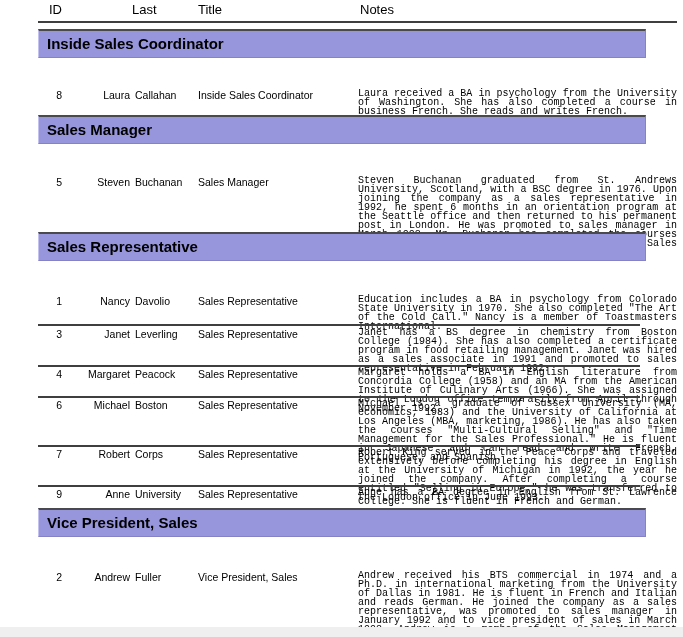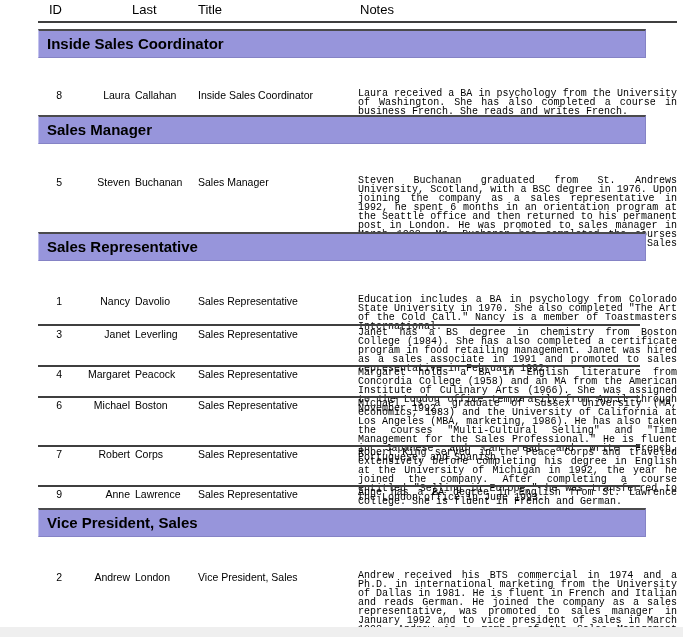--- a/index.html
+++ b/index.html
@@ -166,29 +166,29 @@
     <div class="cell c-first">Robert</div>
     <div class="cell c-last">Corps</div>
     <div class="cell c-title">Sales Representative</div>
     <div class="cell c-notes">Robert King served in the Peace Corps and traveled extensively before completing his degree in English at the University of Michigan in 1992, the year he joined the company.  After completing a course entitled "Selling in Europe," he was transferred to the London office in June 1993.</div>
   </div>
   <div class="sep" style="top:485px"></div>
 
   <div class="row" style="top:488px">
     <div class="cell c-id">9</div>
     <div class="cell c-first">Anne</div>
-    <div class="cell c-last">Lawrence</div>
+    <div class="cell c-last">University</div>
     <div class="cell c-title">Sales Representative</div>
     <div class="cell c-notes">Anne has a BA degree in English from St. Lawrence College.  She is fluent in French and German.</div>
   </div>
 
   <div class="banner" style="top:508px">Vice President, Sales</div>
 
   <div class="row" style="top:571px">
     <div class="cell c-id">2</div>
     <div class="cell c-first">Andrew</div>
-    <div class="cell c-last">London</div>
+    <div class="cell c-last">Fuller</div>
     <div class="cell c-title">Vice President, Sales</div>
     <div class="cell c-notes">Andrew received his BTS commercial in 1974 and a Ph.D. in international marketing from the University of Dallas in 1981.  He is fluent in French and Italian and reads German.  He joined the company as a sales representative, was promoted to sales manager in January 1992 and to vice president of sales in March 1993.  Andrew is a member of the Sales Management Roundtable, the Seattle Chamber of Commerce, and the Pacific Rim Importers Association.</div>
   </div>
 
   <div class="bottom-strip"></div>
 </div>
 
 </body></html>

